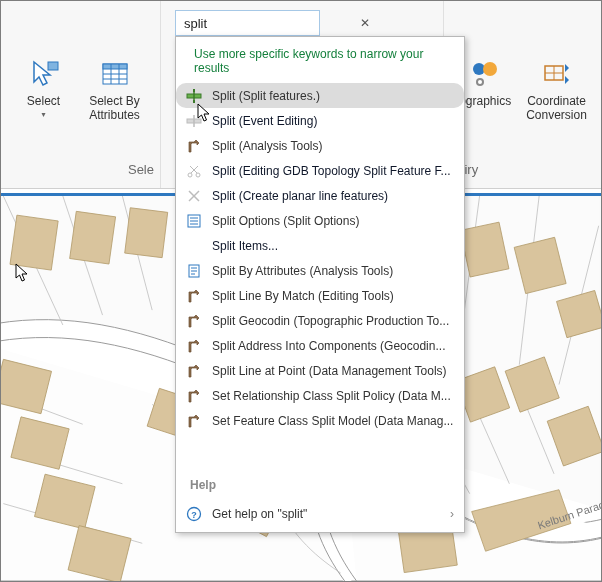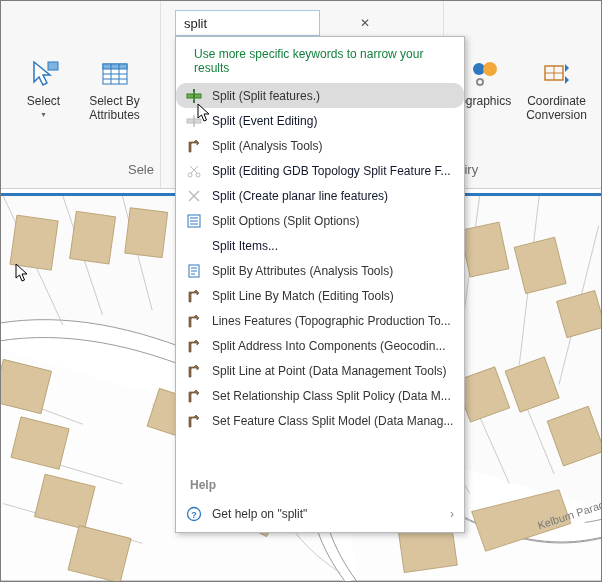--- a/index.html
+++ b/index.html
@@ -173,21 +173,21 @@
         <div class="dd-item">
           <span class="ic"><svg viewBox="0 0 16 16">
               <path d="M3 4 L8 4 L10 2 L13 5 L11 7 L11 5 L6 5 L5 6 L5 14 L3 14 Z" fill="#8a6a4a" stroke="#6b4e32" stroke-width="0.7"></path>
             </svg></span>
           <span class="label-ell">Split Line By Match (Editing Tools)</span>
         </div>
         <div class="dd-item">
           <span class="ic"><svg viewBox="0 0 16 16">
               <path d="M3 4 L8 4 L10 2 L13 5 L11 7 L11 5 L6 5 L5 6 L5 14 L3 14 Z" fill="#8a6a4a" stroke="#6b4e32" stroke-width="0.7"></path>
             </svg></span>
-          <span class="label-ell">Lines Features (Topographic Production To...</span>
+          <span class="label-ell">Split Geocodin (Topographic Production To...</span>
         </div>
         <div class="dd-item">
           <span class="ic"><svg viewBox="0 0 16 16">
               <path d="M3 4 L8 4 L10 2 L13 5 L11 7 L11 5 L6 5 L5 6 L5 14 L3 14 Z" fill="#8a6a4a" stroke="#6b4e32" stroke-width="0.7"></path>
             </svg></span>
           <span class="label-ell">Split Address Into Components (Geocodin...</span>
         </div>
         <div class="dd-item">
           <span class="ic"><svg viewBox="0 0 16 16">
               <path d="M3 4 L8 4 L10 2 L13 5 L11 7 L11 5 L6 5 L5 6 L5 14 L3 14 Z" fill="#8a6a4a" stroke="#6b4e32" stroke-width="0.7"></path>

